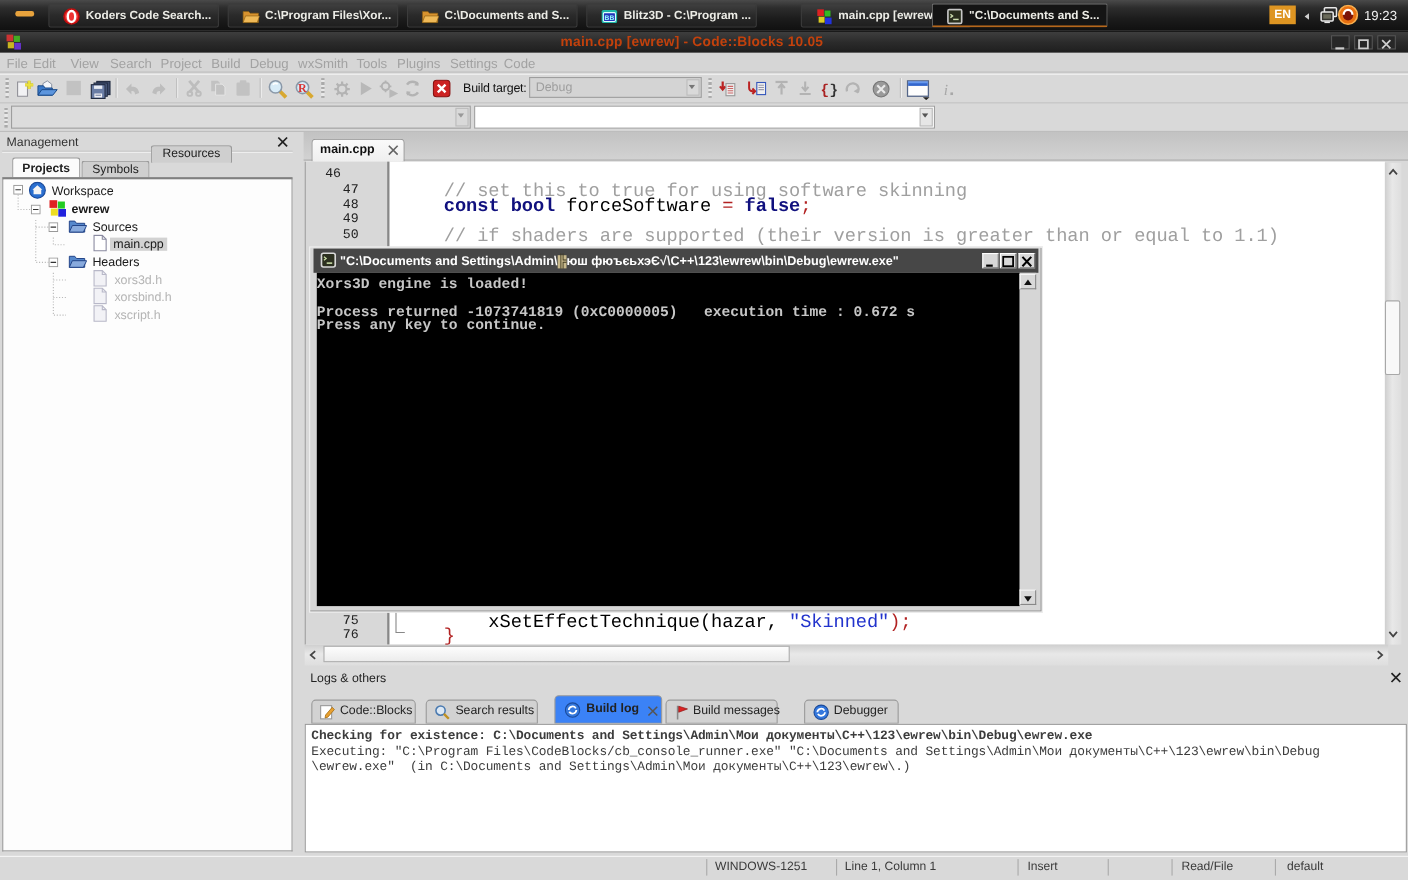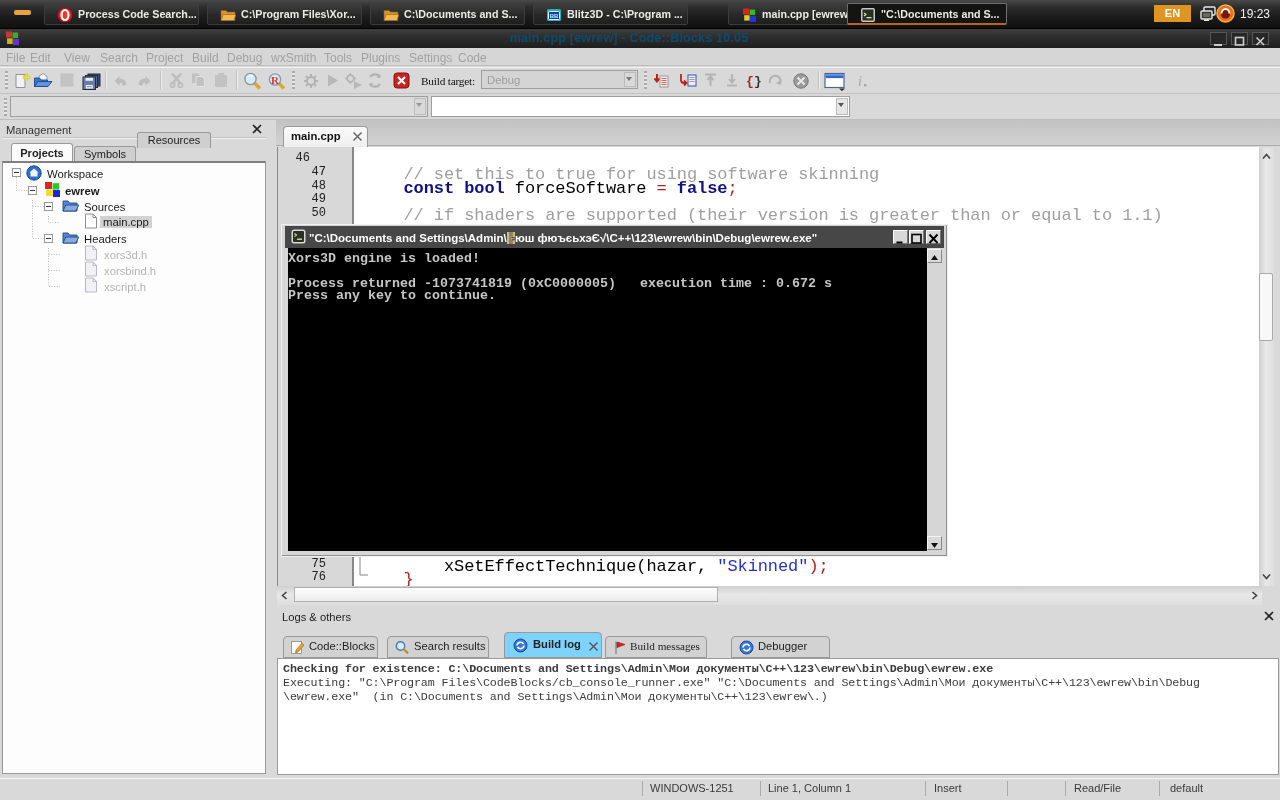--- a/index.html
+++ b/index.html
@@ -10,45 +10,45 @@
 #taskbar { left:0; top:0; width:1280px; height:29px;
   background:linear-gradient(#4a4a4a 0%, #2d2d2d 25%, #1c1c1c 60%, #101010 100%);
   border-bottom:1px solid #000; }
 .tbtn { position:absolute; top:3px; height:22px; width:155px; border-radius:2px;
   background:linear-gradient(#3f3f3f, #2a2a2a 50%, #1f1f1f);
   border:1px solid #3c3c3c; color:#ecece6; font-size:10.7px; font-weight:bold;
   line-height:20px; white-space:nowrap; overflow:hidden; }
 .tbtn .ticon { position:absolute; left:12px; top:3px; width:16px; height:16px; }
 .tbtn .ttext { position:absolute; left:33px; top:0; }
 #tb6 { background:#141414; border:1px solid #707070; border-bottom:2px solid #b5671c; }
-#entray { left:1154px; top:5px; width:37px; height:17px; background:#de9522;
+#entray { left:1154px; top:5px; width:24px; height:17px; background:#de9522;
   color:#fff; font-size:11px; font-weight:bold; text-align:center; line-height:17px; }
 #clock { left:1240px; top:7px; color:#f0f0f0; font-size:12px; }
 
 #titlebar { left:0; top:29px; width:1280px; height:19px;
   background:linear-gradient(#3e3e3e, #2b2b2b 50%, #1e1e1e); }
-#titletext { left:0; top:31px; width:1280px; text-align:center; color:#0c4a6e;
+#titletext { left:0; top:31px; width:1280px; text-align:center; color:#c2410c;
   font-size:12.5px; font-weight:bold; letter-spacing:0.2px; }
 .wbtn { position:absolute; top:32px; width:17px; height:13px; background:#272727;
   border:1px solid #555; color:#ccc; text-align:center; }
 
 #menubar { left:0; top:48px; width:1280px; height:18px; background:#d6d6d6;
   border-bottom:1px solid #bdbdbd; }
 .mi { position:absolute; top:51px; color:#a2a2a2; font-size:12px; }
 
 #toolbar1 { left:0; top:67px; width:1280px; height:27px; background:#d9d9d9;
   border-top:1px solid #f2f2f2; border-bottom:1px solid #c2c2c2; }
 #toolbar2 { left:0; top:95px; width:1280px; height:25px; background:#d9d9d9;
   border-bottom:1px solid #bdbdbd; }
 .tsep { position:absolute; top:71px; width:2px; height:18px;
   border-left:1px solid #c0c0c0; border-right:1px solid #efefef; }
 .grip { position:absolute; top:71px; width:3px; height:18px;
   background:repeating-linear-gradient(#aaa 0 2px, #e8e8e8 2px 4px); }
 .ticn { position:absolute; top:72px; }
-#btlabel { left:421px; top:75px; font-size:11.3px; color:#111; letter-spacing:-0.2px;font-family:Liberation Serif, serif; }
+#btlabel { left:421px; top:75px; font-size:11.3px; color:#111; letter-spacing:-0.2px; }
 .combo { position:absolute; border:1px solid #9e9e9e; background:#d4d4d4; }
 .combo .cbtn { position:absolute; right:1px; top:1px; bottom:1px; width:12px;
   background:#d9d9d9; border:1px solid #bbb; }
 .cchev { position:absolute; right:3px; top:4px; width:6px; height:4px; }
 
 #leftpanel { left:0; top:120px; width:268px; height:656px; background:#d9d9d9; }
 #mgmtcap { left:6px; top:124px; font-size:11.2px; color:#333; }
 .ptab { position:absolute; background:#cfcfcf; border:1px solid #9a9a9a;
   border-bottom:none; border-radius:3px 3px 0 0; font-size:11px; color:#222;
   text-align:center; }
@@ -113,21 +113,21 @@
 <body>
 <div class="abs" id="taskbar"></div>
 <div class="abs" style="left:14px;top:10px;width:17px;height:5px;background:#e8a33d;border-radius:2px;"></div>
 
 <div class="tbtn" style="left:44px;">
   <svg class="ticon" viewBox="0 0 16 16">
       <circle cx="8" cy="8" r="7.5" fill="#c00d0d"></circle>
       <circle cx="8" cy="8" r="6" fill="#e33"></circle>
       <ellipse cx="8" cy="8" rx="3.4" ry="5" fill="none" stroke="#fff" stroke-width="2.2"></ellipse>
     </svg>
-  <span class="ttext">Process Code Search...</span>
+  <span class="ttext">Koders Code Search...</span>
 </div>
 <div class="tbtn" style="left:207px;">
   <svg class="ticon" viewBox="0 0 16 16">
       <path d="M1 3.5 L6 3.5 L7.5 5 L15 5 L15 13.5 L1 13.5 Z" fill="#d8932f" stroke="#8a5e14" stroke-width="0.6"></path>
       <path d="M1 13.5 L3.2 7.5 L16 7.5 L13.8 13.5 Z" fill="#efb957" stroke="#8a5e14" stroke-width="0.6"></path>
     </svg>
   <span class="ttext">C:\Program Files\Xor...</span>
 </div>
 <div class="tbtn" style="left:370px;">
   <svg class="ticon" viewBox="0 0 16 16">
@@ -534,39 +534,39 @@
     </svg>
   <span style="position:absolute;left:25px;top:3px;">Code::Blocks</span>
   </div>
 <div class="ltab" style="left:387px;top:636px;width:102px;height:22px;">
   <svg style="position:absolute;left:6px;top:3px;" width="16" height="15" viewBox="0 0 16 15">
       <circle cx="6.5" cy="6" r="4.2" fill="#dce8f4" stroke="#4a7ab0" stroke-width="1.4"></circle>
       <path d="M9.6 9 L14 13.4" stroke="#c09020" stroke-width="2.2"></path>
     </svg>
   <span style="position:absolute;left:26px;top:3px;">Search results</span>
   </div>
-<div class="ltab" style="left:504px;top:632px;width:98px;height:26px;background:#7dd3fc;">
+<div class="ltab" style="left:504px;top:632px;width:98px;height:26px;background:#3b82f6;">
   <svg style="position:absolute;left:8px;top:5px;" width="15" height="15" viewBox="0 0 15 15">
       <circle cx="7.5" cy="7.5" r="6.5" fill="#3377dd"></circle>
       <circle cx="7.5" cy="7.5" r="6.5" fill="none" stroke="#1a4a9a"></circle>
       <path d="M4 7.5 a3.5 3.5 0 0 1 6.5 -1.5 M11 7.5 a3.5 3.5 0 0 1 -6.5 1.5" stroke="#fff" stroke-width="1.6" fill="none"></path>
     </svg>
   <span style="position:absolute;left:28px;top:5px;font-weight:bold;">Build log</span>
   <svg style="position:absolute;left:83px;top:8px;" width="11" height="11" viewBox="0 0 11 11">
       <path d="M1.5 1.5 L9.5 9.5 M9.5 1.5 L1.5 9.5" stroke="#555" stroke-width="1.4"></path>
     </svg>
   </div>
-<div class="ltab" style="left:605px;top:636px;width:102px;height:22px;font-family:Liberation Serif, serif;">
+<div class="ltab" style="left:605px;top:636px;width:102px;height:22px;">
   <svg style="position:absolute;left:7px;top:3px;" width="14" height="15" viewBox="0 0 14 15">
       <path d="M3 1.5 L3 14" stroke="#888" stroke-width="1.4"></path>
       <path d="M4 2 L12 4.5 L4 7.5 Z" fill="#dd2222" stroke="#881111" stroke-width="0.6"></path>
     </svg>
   <span style="position:absolute;left:24px;top:3px;">Build messages</span>
   </div>
-<div class="ltab" style="left:731px;top:636px;width:99px;height:22px;">
+<div class="ltab" style="left:731px;top:636px;width:86px;height:22px;">
   <svg style="position:absolute;left:7px;top:3px;" width="15" height="15" viewBox="0 0 15 15">
       <circle cx="7.5" cy="7.5" r="6.5" fill="#3377dd"></circle>
       <circle cx="7.5" cy="7.5" r="6.5" fill="none" stroke="#1a4a9a"></circle>
       <path d="M4 7.5 a3.5 3.5 0 0 1 6.5 -1.5 M11 7.5 a3.5 3.5 0 0 1 -6.5 1.5" stroke="#fff" stroke-width="1.6" fill="none"></path>
     </svg>
   <span style="position:absolute;left:26px;top:3px;">Debugger</span>
   </div>
 <div class="abs" id="logcontent"></div>
 <div class="logline" style="top:662px;font-weight:bold;">Checking for existence: C:\Documents and Settings\Admin\Мои документы\C++\123\ewrew\bin\Debug\ewrew.exe</div>
 <div class="logline" style="top:676px;">Executing: "C:\Program Files\CodeBlocks/cb_console_runner.exe" "C:\Documents and Settings\Admin\Мои документы\C++\123\ewrew\bin\Debug</div>

